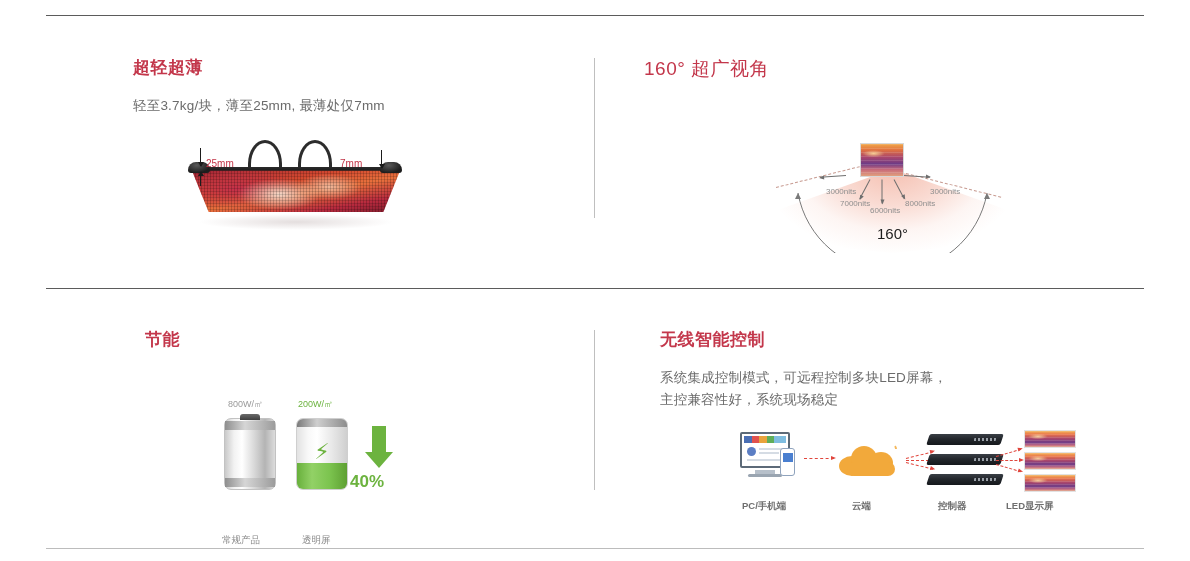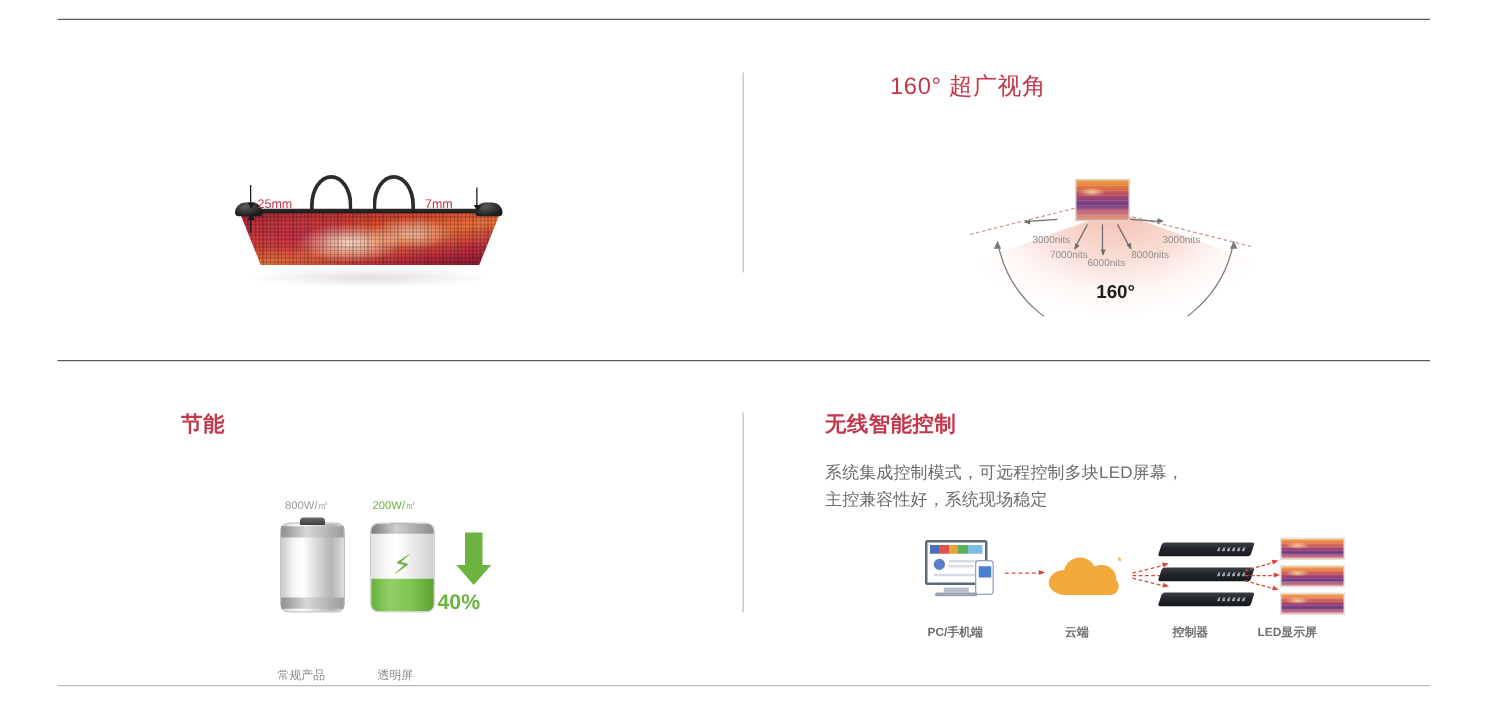--- a/index.html
+++ b/index.html
@@ -32,21 +32,21 @@
     position: absolute;
     width: 1px;
     background: #bfbfbf;
   }
   .vr.v-top { left: 594px; top: 58px;  height: 160px; }
   .vr.v-bot { left: 594px; top: 330px; height: 160px; }
 
   
   .feature { position: absolute; }
   .f-tl { left: 133px; top: 56px; width: 440px; }
-  .f-tr { left: 712px; top: 56px; width: 460px; }
+  .f-tr { left: 644px; top: 56px; width: 460px; }
   .f-bl { left: 145px; top: 328px; width: 430px; }
   .f-br { left: 660px; top: 328px; width: 460px; }
 
   .f-title {
     color: #c3374b;
     font-size: 17px;
     font-weight: bold;
     letter-spacing: .5px;
     margin: 0 0 16px 0;
     white-space: nowrap;
@@ -172,21 +172,21 @@
   }
   .ang-dash {
     position: absolute; height: 0;
     border-top: 1px dashed #c79a90;
     transform-origin: left center;
   }
   .ang-val {
     position: absolute; left: 0; top: 82px; width: 245px;
     text-align: center;
     font-size: 15px;
-    font-weight: bold;
+    font-weight: normal;
     color: #1d1d1d;
   }
   .arc-svg { position: absolute; left: 0; top: 26px; }
 
   
   .batt-wrap { left: 214px; top: 398px; width: 200px; height: 118px; }
   .watt {
     position: absolute; top: 0; font-size: 9px; white-space: nowrap;
   }
   .watt.w1 { left: 14px;  color: #9a9a9a; }
@@ -363,20 +363,24 @@
 <body>
 
 <div id="page">
 
   <div class="hr top"></div>
   <div class="hr mid"></div>
   <div class="hr bottom"></div>
   <div class="vr v-top"></div>
   <div class="vr v-bot"></div>
 
+  <div class="feature f-tl">
+    <p class="f-title">超轻超薄</p>
+    <p class="f-desc">轻至3.7kg/块，薄至25mm, 最薄处仅7mm</p>
+  </div>
 
   <div class="illus panel-wrap">
     <div class="panel-shadow"></div>
     <div class="hook h1"></div>
     <div class="hook h2"></div>
     <div class="panel-edge"></div>
     <div class="panel-body"></div>
     <div class="knob l"></div>
     <div class="knob r"></div>
     <div class="dim-arrow a1"></div>

